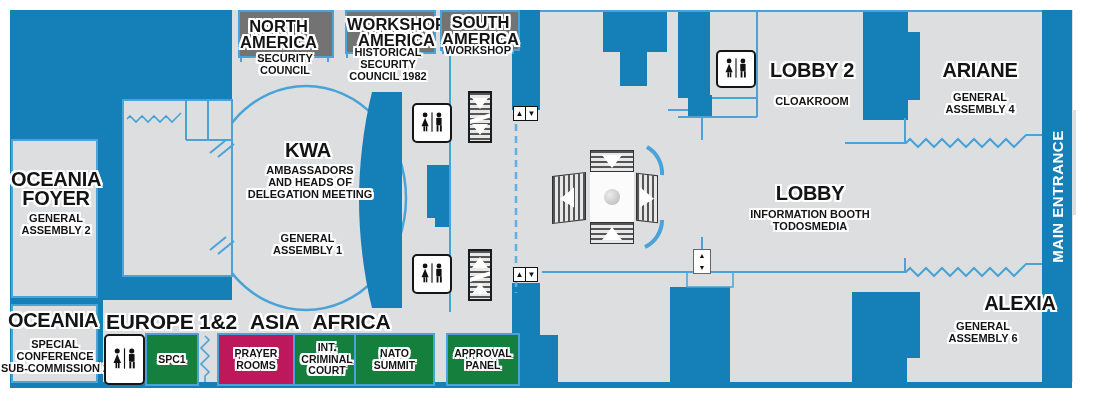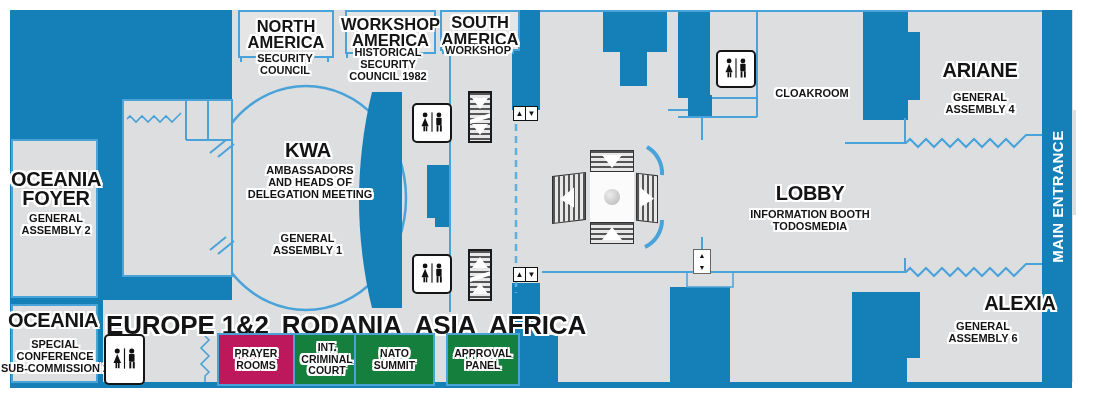--- a/index.html
+++ b/index.html
@@ -7,24 +7,24 @@
        font-family:"Liberation Sans","DejaVu Sans",sans-serif;}
   svg.geom{position:absolute;left:0;top:0;}
 
   .lbl{position:absolute;font-weight:bold;color:#141414;text-align:center;white-space:pre-line;
        text-shadow:-2px -2px 0 #fff,2px -2px 0 #fff,-2px 2px 0 #fff,2px 2px 0 #fff,
                    -2px 0 0 #fff,2px 0 0 #fff,0 -2px 0 #fff,0 2px 0 #fff,
                    -1px -2px 0 #fff,1px 2px 0 #fff,-2px 1px 0 #fff,2px -1px 0 #fff;}
   .t-xl{font-size:20px;line-height:.95;letter-spacing:-.3px;}
   .t-lg{font-size:16.5px;line-height:.98;}
   .t-sm{font-size:11px;line-height:1.08;}
-  .t-hdr{font-size:26px;letter-spacing:-.2px;text-align:center;}
-
-  .callout{position:absolute;background:#e5e5e5;border:2px solid #4aa3d8;
-           display:flex;align-items:center;justify-content:center;}
+  .t-hdr{font-size:21px;letter-spacing:-.2px;text-align:center;}
+
+  .callout{position:absolute;background:#737373;border:2px solid #4aa3d8;
+           display:flex;align-items:center;justify-content:flex-start;}
   .callout .lbl{position:static;}
 
   .sbox{position:absolute;border:2px solid #4aa3d8;background:#15803d;
         display:flex;align-items:center;justify-content:center;}
   .sbox .lbl{position:static;font-size:10.5px;line-height:1.1;}
   .sbox.green{background:#be185d;}
 
   .corridor-header{position:absolute;left:106px;top:310px;display:flex;gap:13px;}
   .corridor-header .lbl{position:static;white-space:nowrap;}
 
@@ -166,41 +166,44 @@
   <div class="lbl t-xl" style="left:6px;top:170px;width:100px">OCEANIA
 FOYER</div>
   <div class="lbl t-sm" style="left:8px;top:213px;width:96px">GENERAL
 ASSEMBLY 2</div>
 
   <div class="lbl t-xl" style="left:4px;top:311px;width:98px">OCEANIA</div>
   <div class="lbl t-sm" style="left:-6px;top:339px;width:122px">SPECIAL
 CONFERENCE
 SUB-COMMISSION 2</div>
 
-  <div class="lbl t-sm" style="left:762px;top:88px;width:100px">CLOAKROOM</div>
+  <div class="lbl t-xl" style="left:762px;top:61px;width:100px">LOBBY 2</div>
+  <div class="lbl t-sm" style="left:762px;top:96px;width:100px">CLOAKROOM</div>
 
   <div class="lbl t-xl" style="left:935px;top:61px;width:90px">ARIANE</div>
   <div class="lbl t-sm" style="left:935px;top:92px;width:90px">GENERAL
 ASSEMBLY 4</div>
 
   <div class="lbl t-xl" style="left:765px;top:184px;width:90px">LOBBY</div>
   <div class="lbl t-sm" style="left:745px;top:209px;width:130px">INFORMATION BOOTH
 TODOSMEDIA</div>
 
   <div class="lbl t-xl" style="left:975px;top:294px;width:90px">ALEXIA</div>
   <div class="lbl t-sm" style="left:938px;top:321px;width:90px">GENERAL
 ASSEMBLY 6</div>
 
   <div class="corridor-header">
     <div class="lbl t-hdr">EUROPE 1&amp;2</div>
-    <div class="lbl t-hdr">RODANIA</div>
     <div class="lbl t-hdr">ASIA</div>
     <div class="lbl t-hdr">AFRICA</div>
   </div>
 
+  <div class="sbox" style="left:145px;top:333px;width:50px;height:49px">
+    <div class="lbl">SPC1</div>
+  </div>
   <div class="sbox green" style="left:217px;top:333px;width:74px;height:49px">
     <div class="lbl">PRAYER
 ROOMS</div>
   </div>
   <div class="sbox" style="left:293px;top:333px;width:64px;height:49px">
     <div class="lbl">INT.
 CRIMINAL
 COURT</div>
   </div>
   <div class="sbox" style="left:354px;top:333px;width:77px;height:49px">

